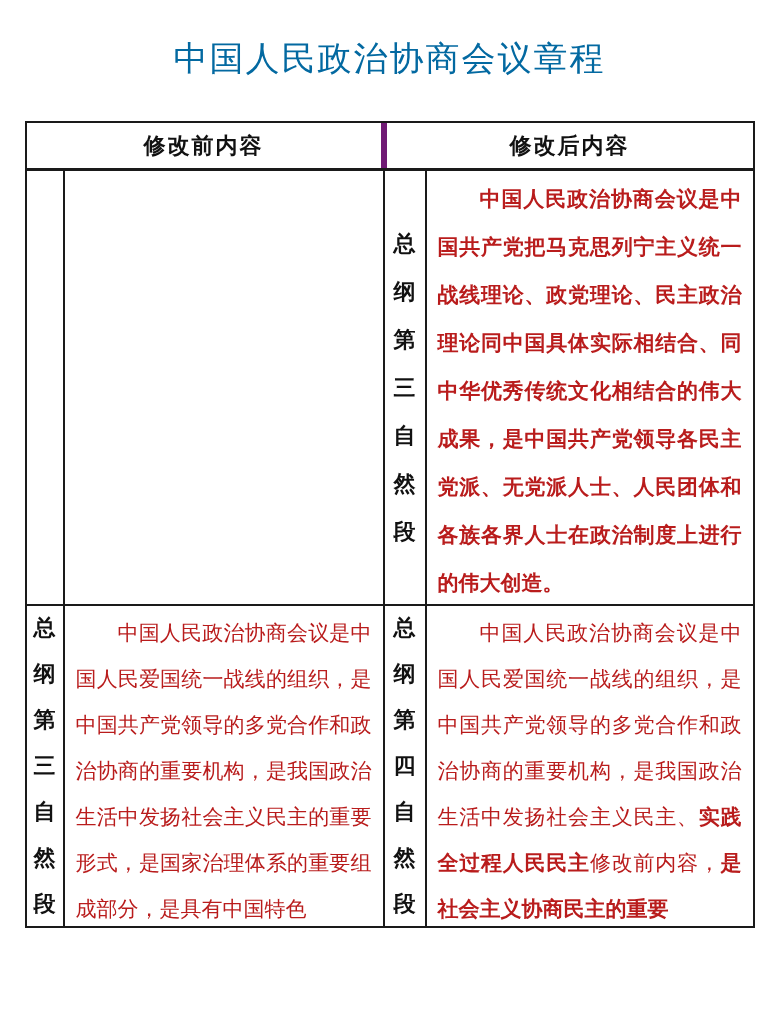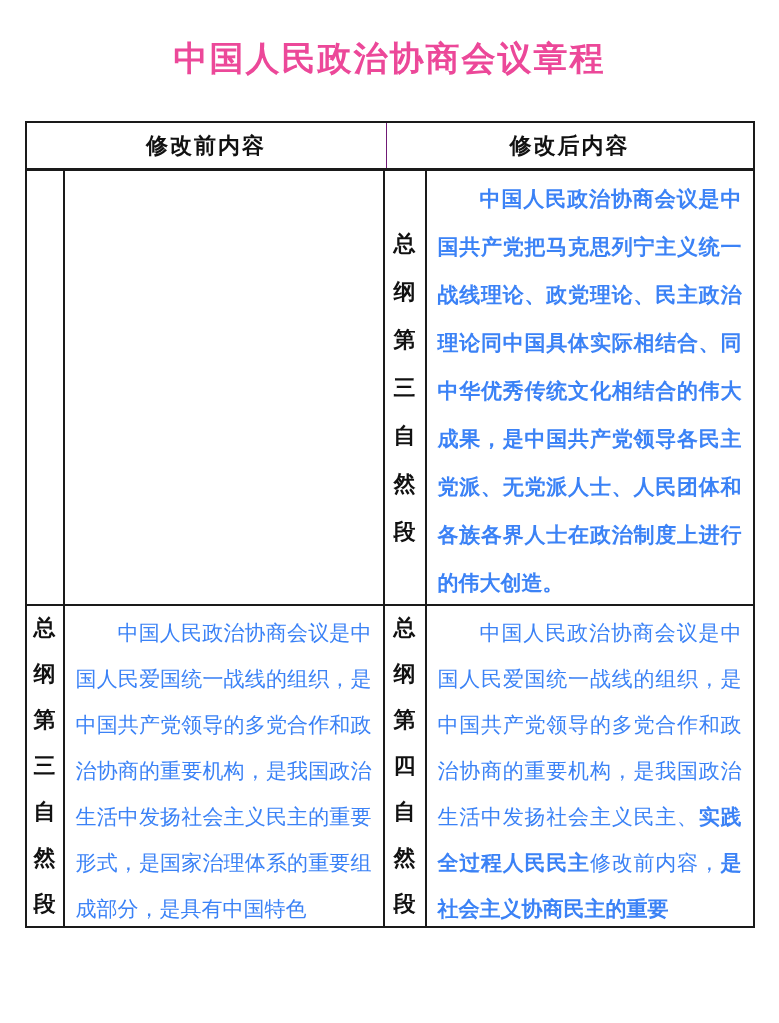--- a/index.html
+++ b/index.html
@@ -11,67 +11,67 @@
     margin: 0 auto;
     background: #ffffff;
     color: #111111;
     overflow: hidden;
     font-family: "Liberation Serif", "DejaVu Serif", serif;
   }
   .doc-title {
     margin-top: 36px;
     text-align: center;
     font-family: "Liberation Sans", "DejaVu Sans", sans-serif;
-    font-weight: 700;
+    font-weight: 400;
     font-size: 34px;
     line-height: 45px;
     letter-spacing: 2px;
-    color: #ec4899;
+    color: #0369a1;
   }
   .cmp-table {
     width: 730px;
     margin: 40px auto 0 auto;
     border: 2px solid #1a1a1a;
   }
   .header-row {
     display: flex;
     height: 48px;
     border-bottom: 3px solid #1a1a1a;
   }
   .header-cell {
     display: flex;
     align-items: center;
     justify-content: center;
     font-family: "Liberation Sans", "DejaVu Sans", sans-serif;
     font-weight: 700;
     font-size: 22px;
     letter-spacing: 2px;
   }
-  .header-cell.before { width: 360px; border-right: 1px solid #701a75; }
+  .header-cell.before { width: 360px; border-right: 6px solid #701a75; }
   .header-cell.after  { flex: 1; }
   .body-row { display: flex; overflow: hidden; }
   .body-row.row-0 { height: 433px; }
   .body-row.row-1 { height: 322px; border-top: 2px solid #1a1a1a; }
   .cell { overflow: hidden; }
   .label-cell {
     display: flex;
     flex-direction: column;
     align-items: center;
     justify-content: center;
     font-family: "Liberation Sans", "DejaVu Sans", sans-serif;
     font-weight: 700;
     font-size: 22px;
     border-right: 2px solid #1a1a1a;
   }
   .label-cell.before-label { width: 38px; }
   .label-cell.after-label  { width: 42px; }
   .content-cell {
     padding: 4px 11px 0 11px;
     font-size: 21px;
-    color: #3b82f6;
+    color: #b91c1c;
   }
   .content-cell.before-content { width: 320px; border-right: 2px solid #1a1a1a; }
   .content-cell.after-content  { flex: 1; }
   .para {
     text-align: justify;
     text-indent: 2em;
   }
   .row-0 .para, .row-0 .vchar { line-height: 48px; }
   .row-1 .para, .row-1 .vchar { line-height: 46px; }
   .vchar { display: block; text-align: center; }

